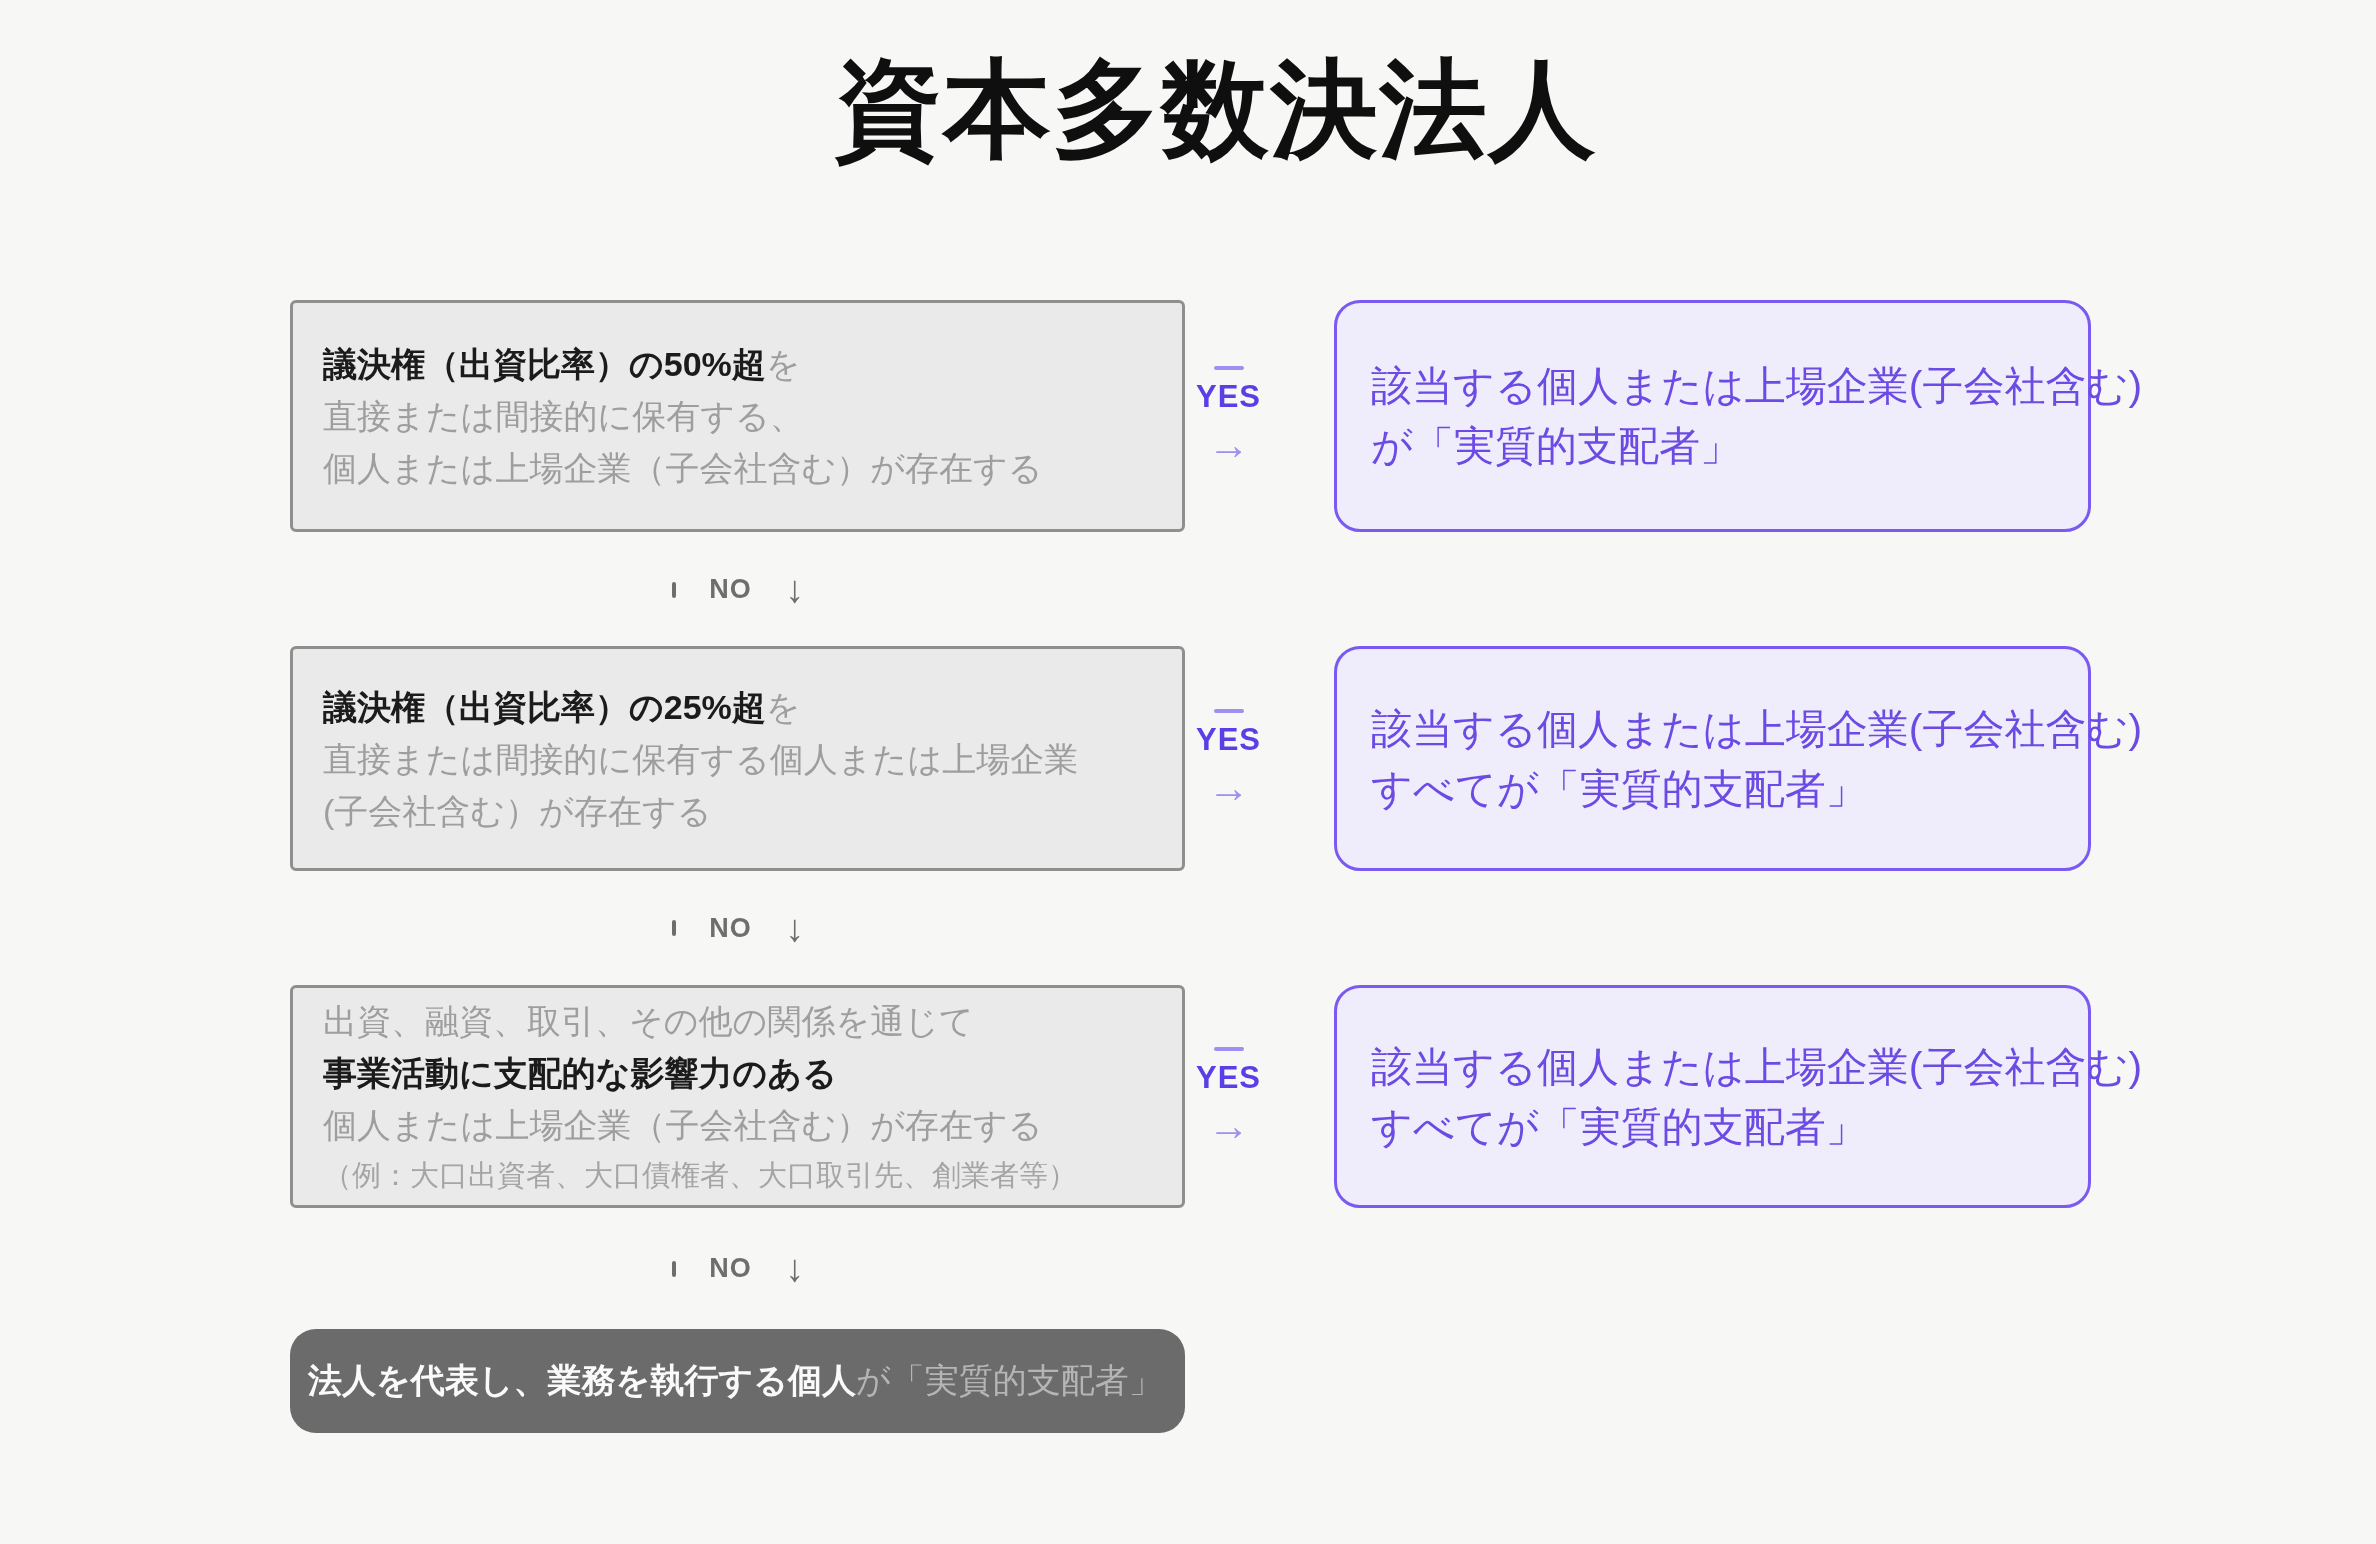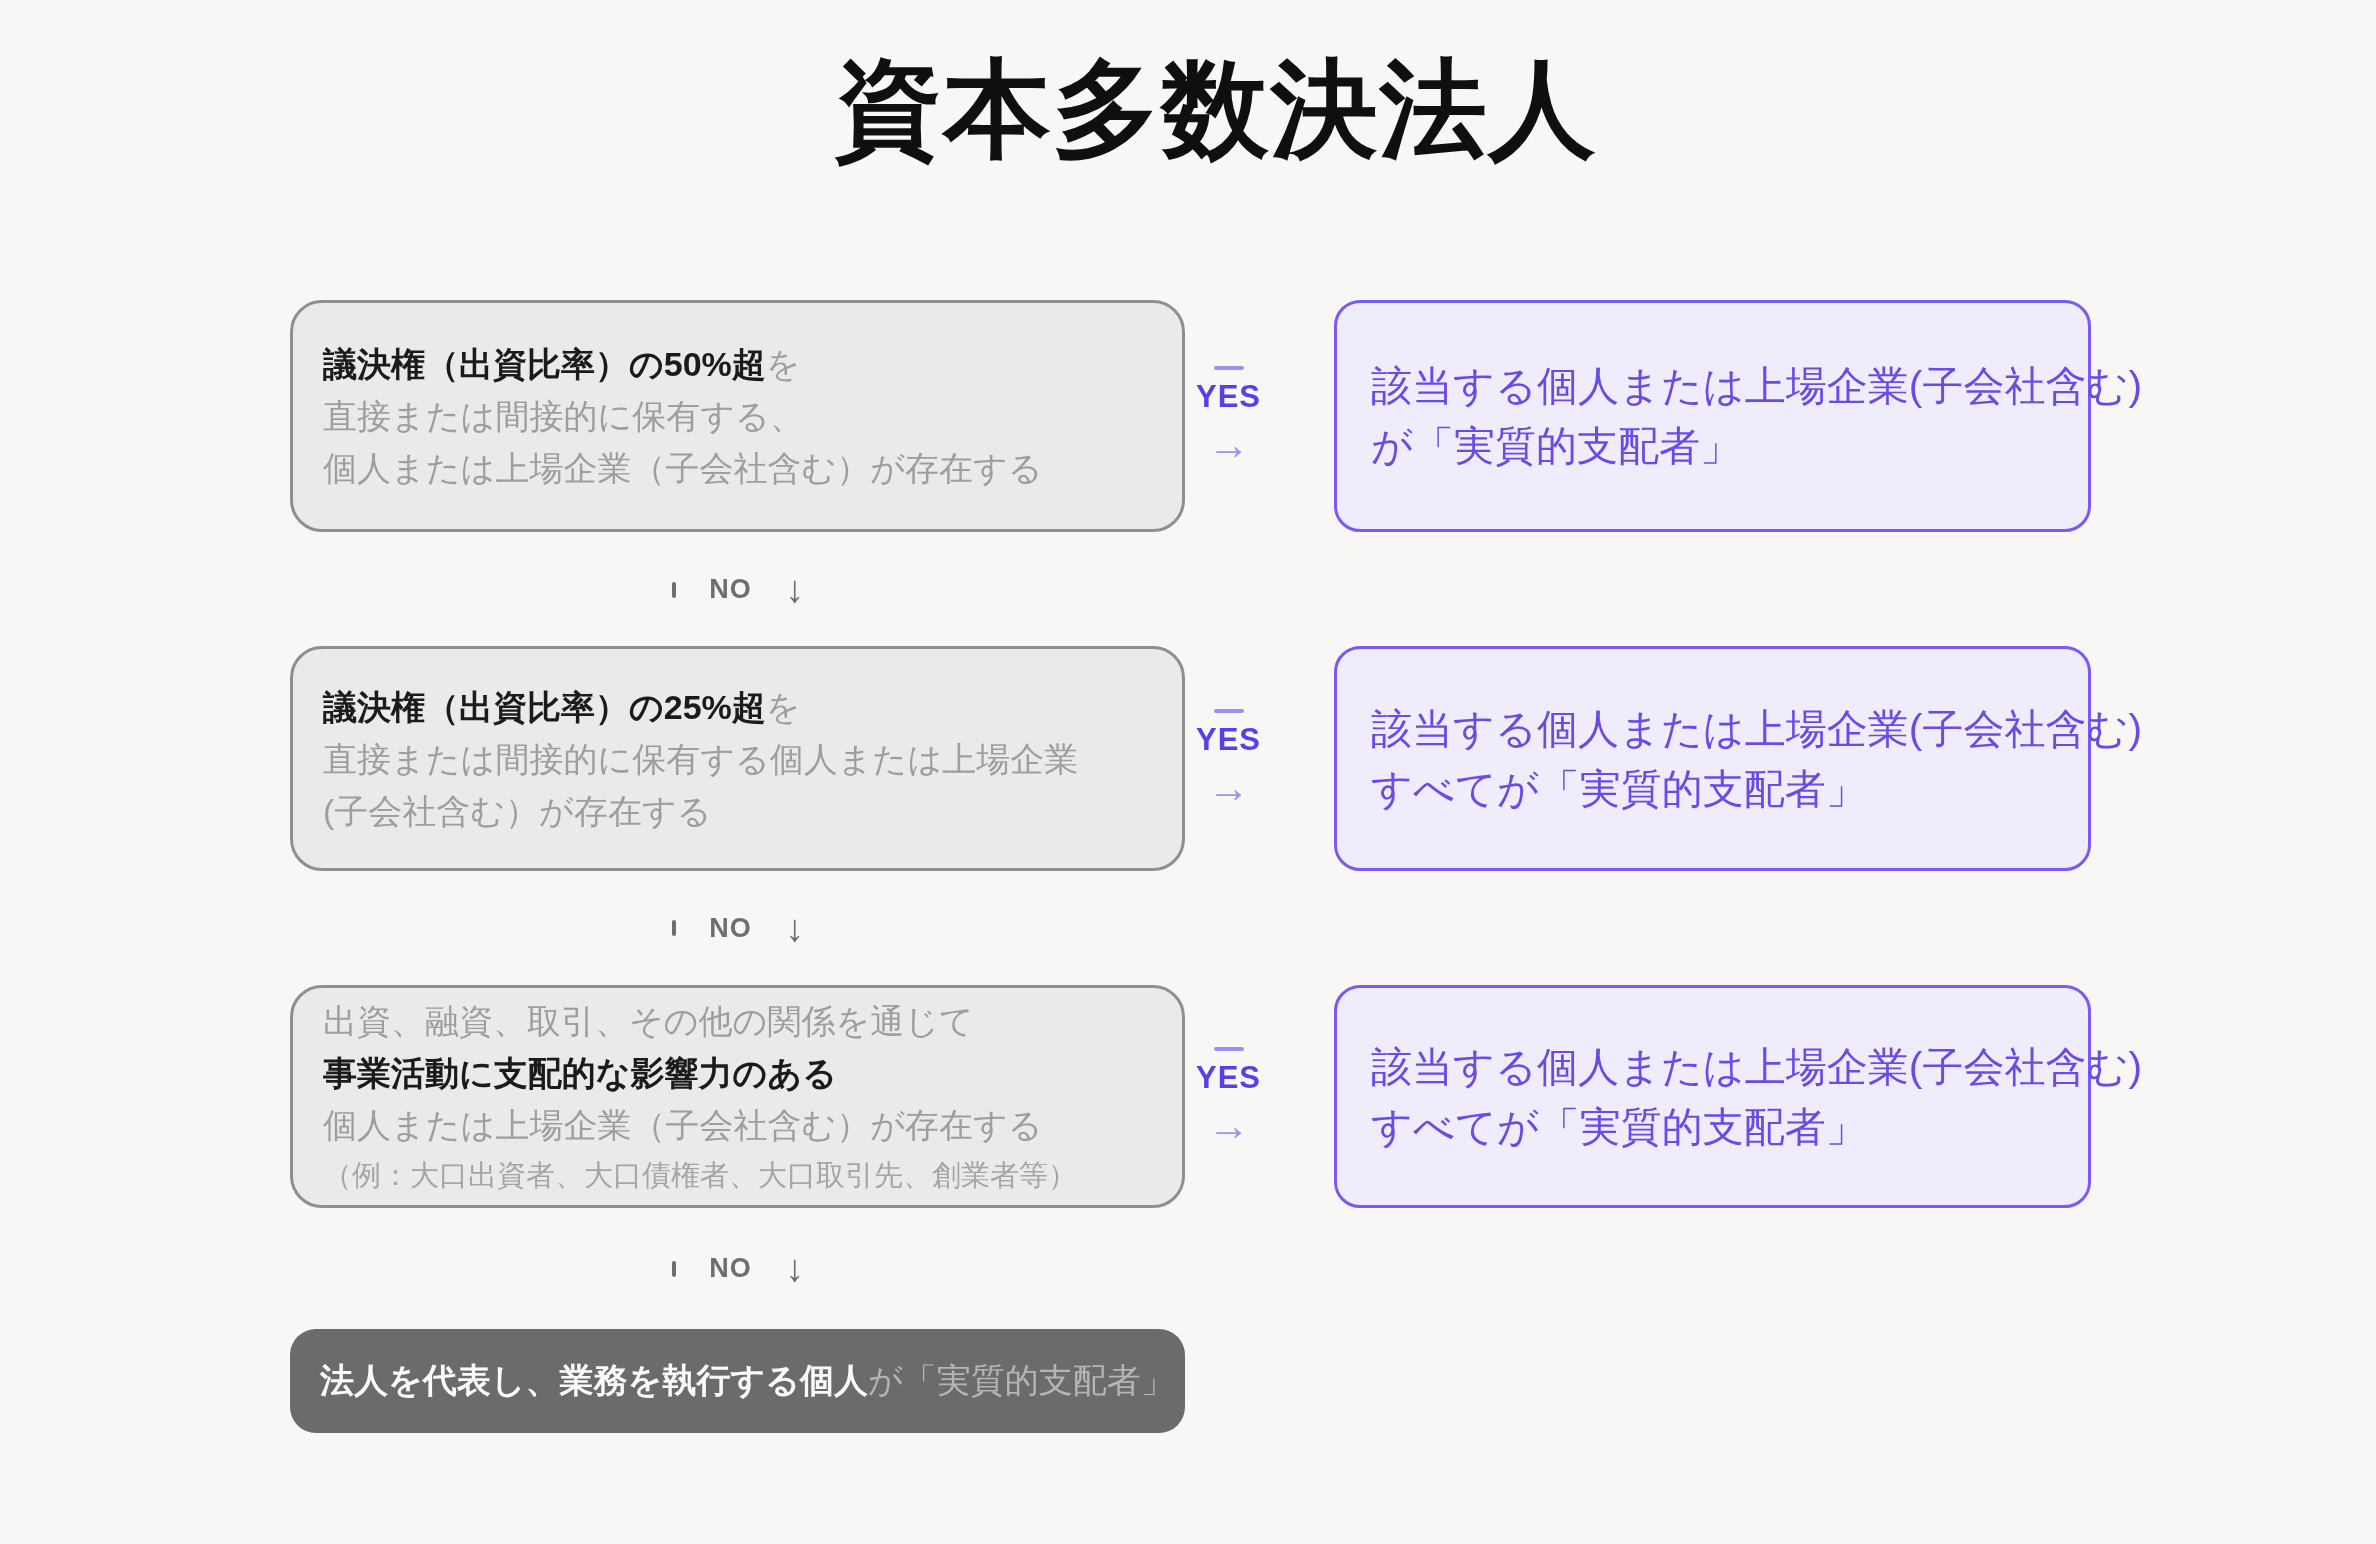--- a/index.html
+++ b/index.html
@@ -40,21 +40,21 @@
   .box{
     position:absolute;
     display:flex;
     flex-direction:column;
     justify-content:center;
   }
   .cond{
     left:290px;width:895px;
     background:var(--gray-fill);
     border:3px solid var(--gray-border);
-    border-radius:32px;
+    border-radius:6px;
     padding:0 30px;
   }
   .res{
     left:1334px;width:757px;
     background:var(--purple-fill);
     border:3px solid var(--purple-border);
     border-radius:26px;
     padding:0 34px;
   }
   .row1{top:300px;height:232px;}
@@ -145,21 +145,21 @@
     color:var(--no-gray);
   }
   .final{
     position:absolute;
     left:290px;width:895px;
     top:1329px;height:104px;
     background:var(--dark-fill);
     border-radius:26px;
     display:flex;
     align-items:center;
-    padding:0 30px;
+    padding:0 18px;
     white-space:nowrap;
   }
   .final .f-main{
     font-size:34px;
     font-weight:600;
     color:var(--final-main);
   }
   .final .f-suf{
     font-size:34px;
     font-weight:400;

